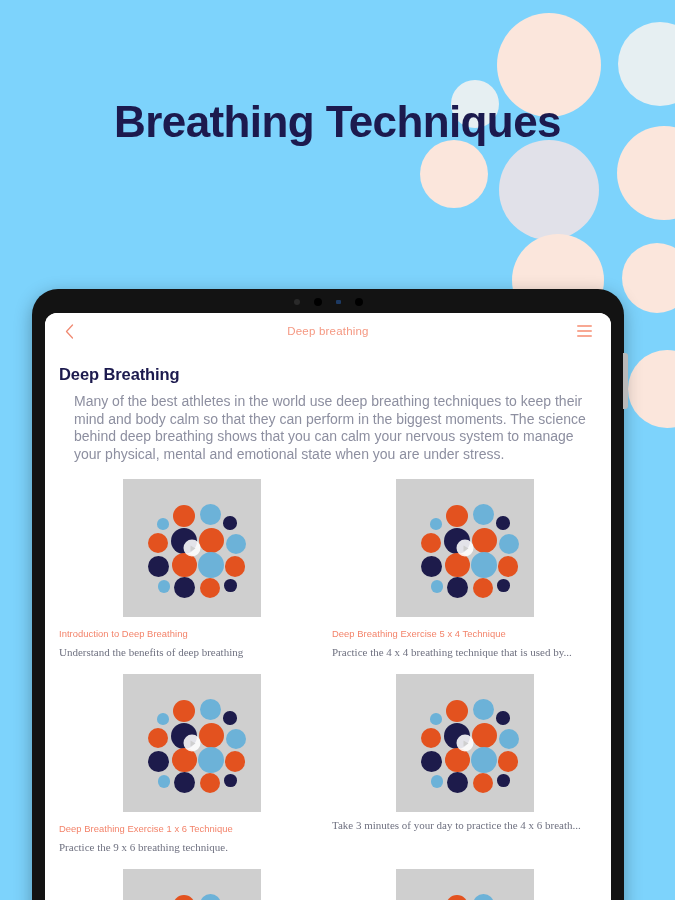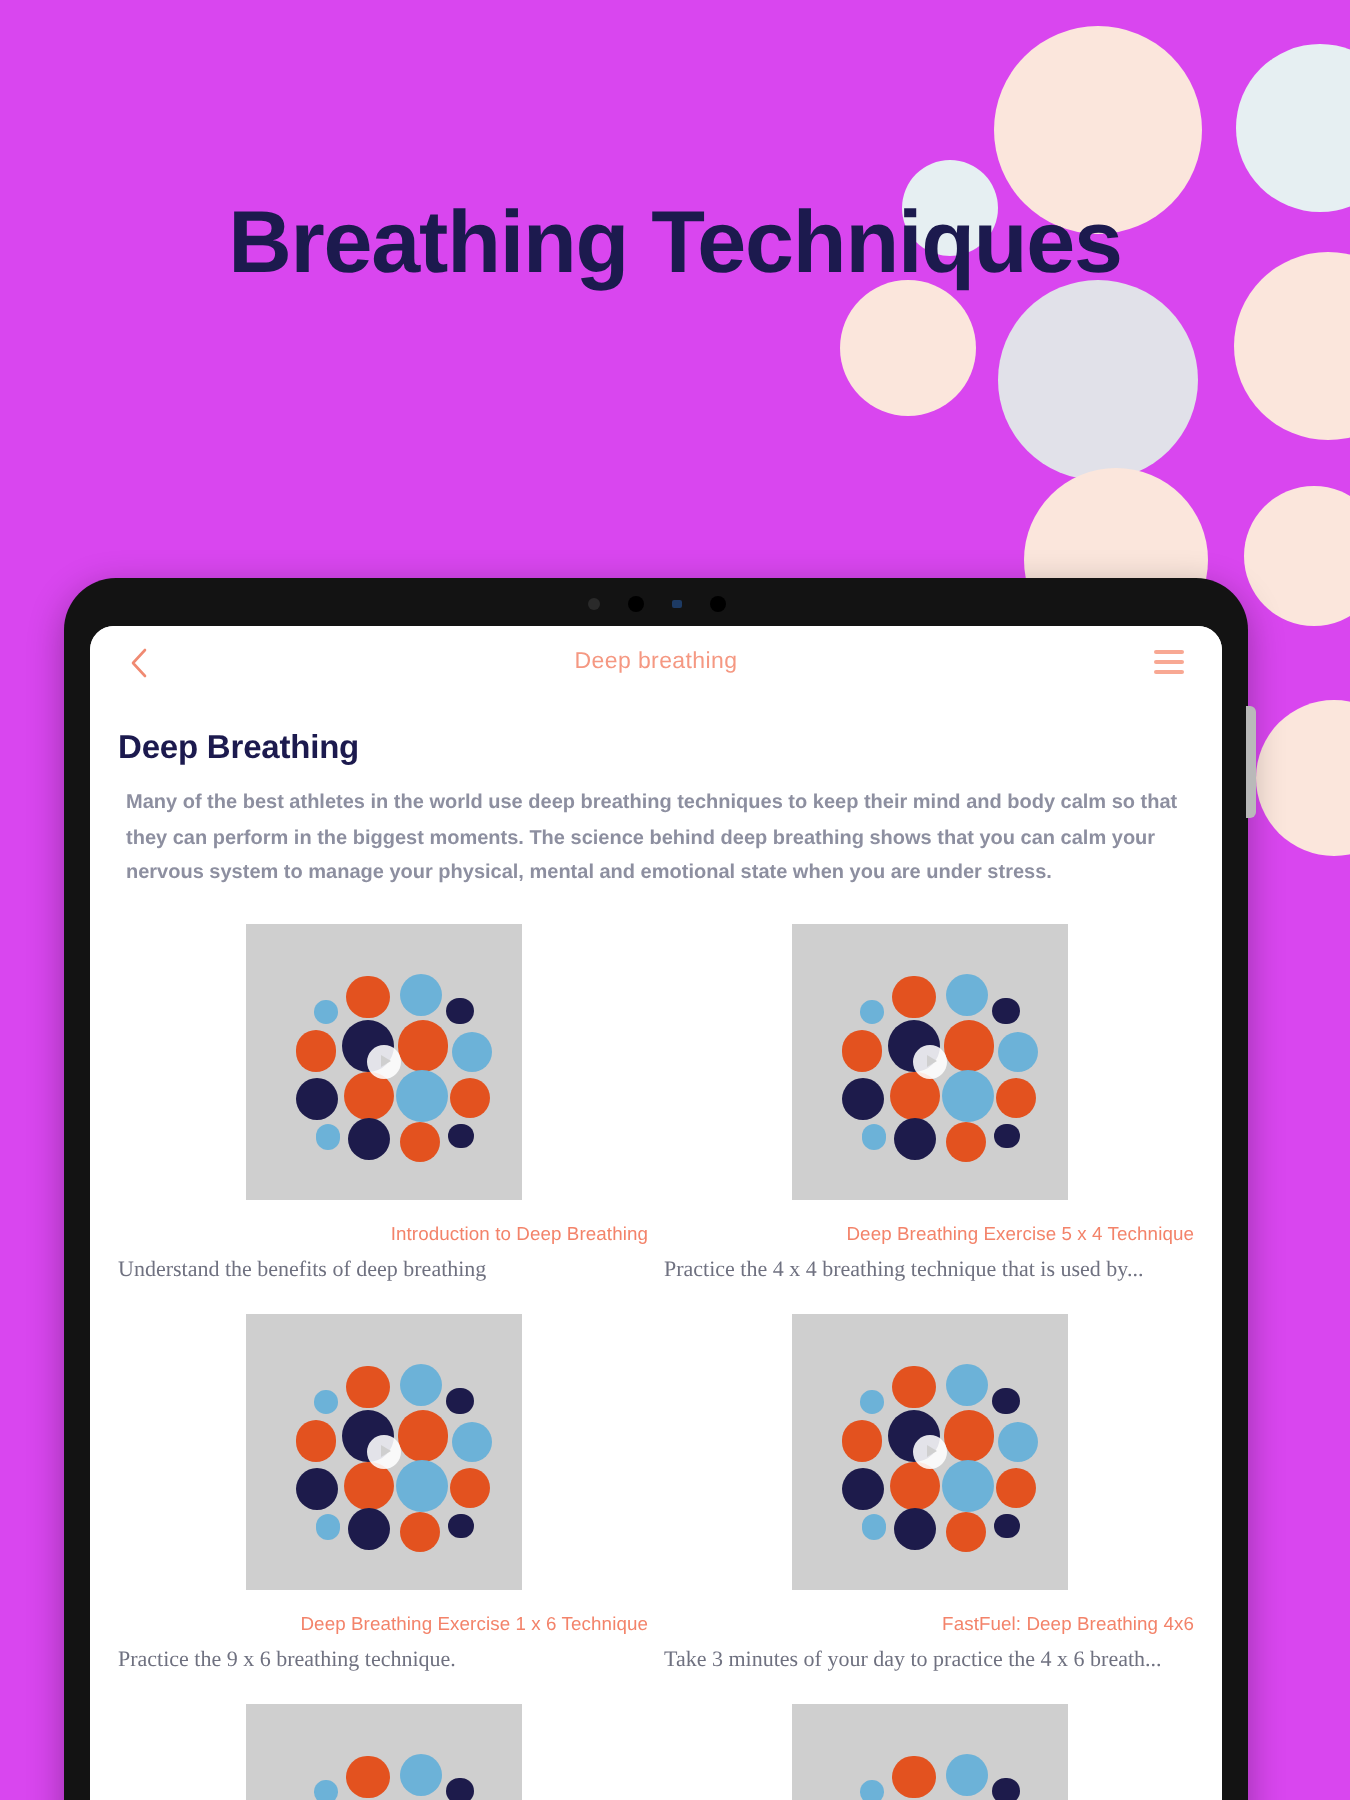--- a/index.html
+++ b/index.html
@@ -1,21 +1,21 @@
 <!DOCTYPE html>
 <html><head>
 <meta charset="utf-8">
 <style>
   html,body{margin:0;padding:0;}
   body{
     width:675px;height:900px;overflow:hidden;position:relative;
     background:#ffffff;
     font-family:"Liberation Sans","DejaVu Sans",sans-serif;
   }
-  #stage{position:absolute;inset:0;overflow:hidden;background:#d946ef;padding-left:29px;}
+  #stage{position:absolute;inset:0;overflow:hidden;background:#7dd3fc;padding-left:29px;}
 
   
   .blob{position:absolute;border-radius:50%;}
 
   
   .headline{
     position:absolute;left:0;top:92px;width:675px;
     text-align:center;z-index:6;
     color:#1c1a4e;
     font-size:44px;line-height:59px;font-weight:bold;
@@ -69,22 +69,22 @@
   #menubtn span:nth-child(2){width:15px;}
   #menubtn span:nth-child(3){width:15px;}
 
   
   #content{padding:0 14px;}
   #pagetitle{
     color:#1c1a4e;font-size:16.5px;font-weight:bold;
     margin:16px 0 9px 0;letter-spacing:-0.1px;
   }
   #intro{
-    color:#8d8fa0;font-size:10px;line-height:17.5px;
-    margin:0 0 16px 4px;max-width:540px;font-weight:bold;
+    color:#8d8fa0;font-size:14px;line-height:17.5px;
+    margin:0 0 16px 15px;max-width:540px;
   }
 
   .grid{display:grid;grid-template-columns:1fr 1fr;column-gap:8px;row-gap:0;}
   .card{padding-bottom:16px;}
   .thumbwrap{display:flex;justify-content:center;}
   .thumb{
     position:relative;width:138px;height:138px;background:#cfcfcf;
     overflow:hidden;
   }
   .thumb.small{width:138px;height:60px;}
@@ -97,21 +97,21 @@
     display:flex;align-items:center;justify-content:center;
   }
   .play b{
     display:block;width:0;height:0;margin-left:2px;
     border-left:5px solid #cfcfcf;
     border-top:3.5px solid transparent;
     border-bottom:3.5px solid transparent;
   }
   .ctitle{
     color:#f3836a;font-size:9.4px;margin:11px 0 0 0;letter-spacing:.05px;
-    white-space:nowrap;overflow:hidden;text-overflow:ellipsis;text-align:right;
+    white-space:nowrap;overflow:hidden;text-overflow:ellipsis;
   }
   .cdesc{
     color:#6f7180;font-size:11px;margin:7px 0 0 0;
     white-space:nowrap;overflow:hidden;text-overflow:ellipsis;font-family:Liberation Serif, serif;
   }
 </style>
 </head>
 <body>
 
 <div id="stage">
@@ -268,21 +268,20 @@
                     <i style="left: 35.4px; top: 100.92px; width: 12.6px; height: 12.6px; background: rgb(108, 178, 216);"></i>
                     <i style="left: 51.36px; top: 97.56px; width: 21px; height: 21px; background: rgb(29, 27, 75);"></i>
                     <i style="left: 77.4px; top: 99.24px; width: 20.16px; height: 20.16px; background: rgb(227, 82, 31);"></i>
                     <i style="left: 101.76px; top: 100.08px; width: 12.6px; height: 12.6px; background: rgb(29, 27, 75);"></i>
                   </div>
                   <div class="play">
                     <b></b>
                   </div>
                 </div>
               </div>
-              <div class="ctitle">FastFuel: Deep Breathing 4x6</div>
               <div class="cdesc">Take 3 minutes of your day to practice the 4 x 6 breath...</div>
             </div>
           </div>
         <div class="grid" id="partial-grid">
             <div class="card">
               <div class="thumbwrap">
                 <div class="thumb small">
                   <div class="art">
                     <i style="left: 50.52px; top: 26.16px; width: 21.84px; height: 21.84px; background: rgb(227, 82, 31);"></i>
                     <i style="left: 77.4px; top: 25.32px; width: 21px; height: 21px; background: rgb(108, 178, 216);"></i>

